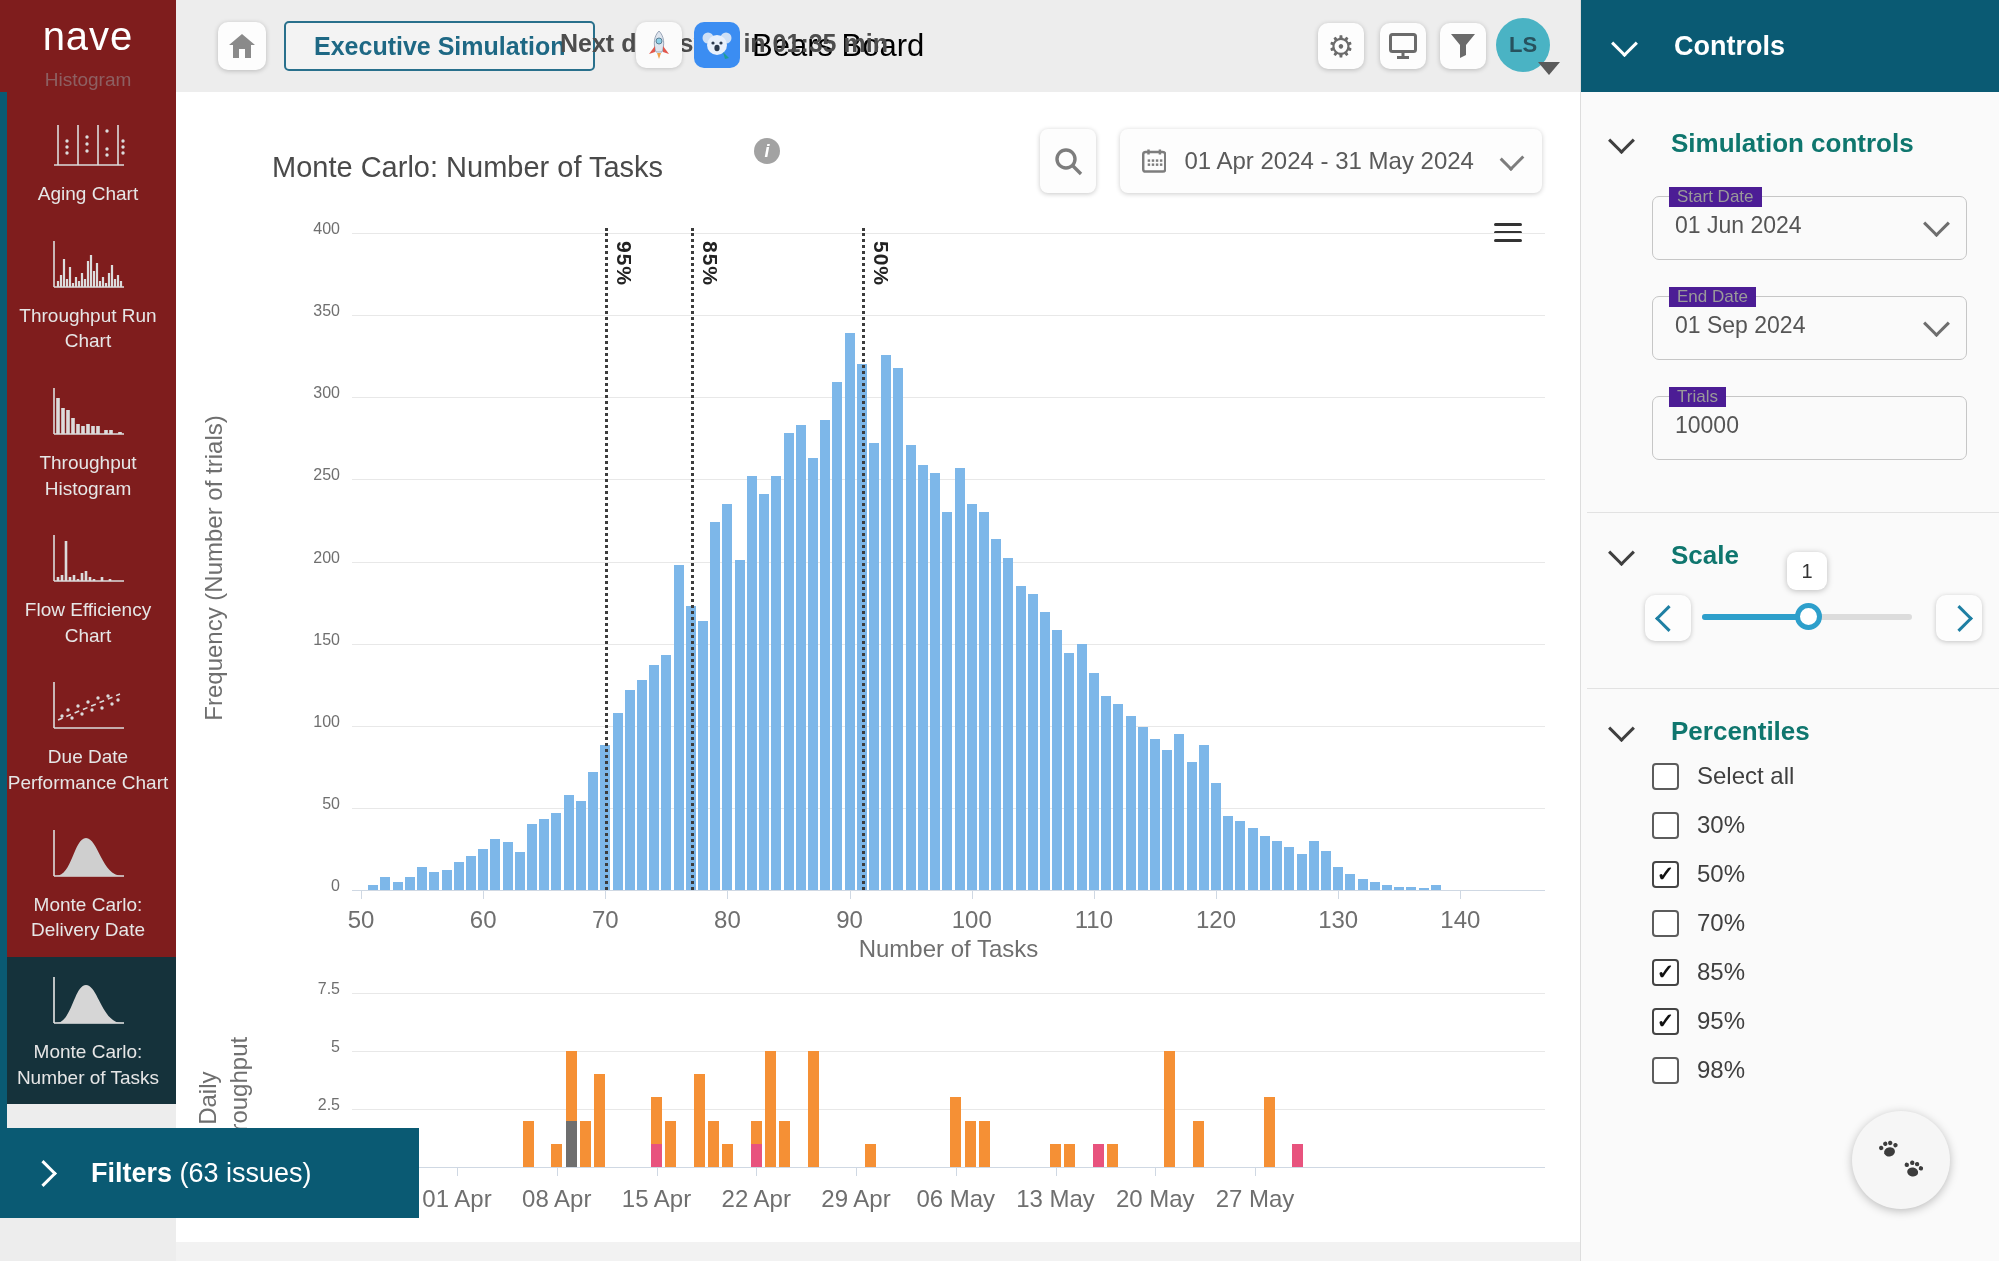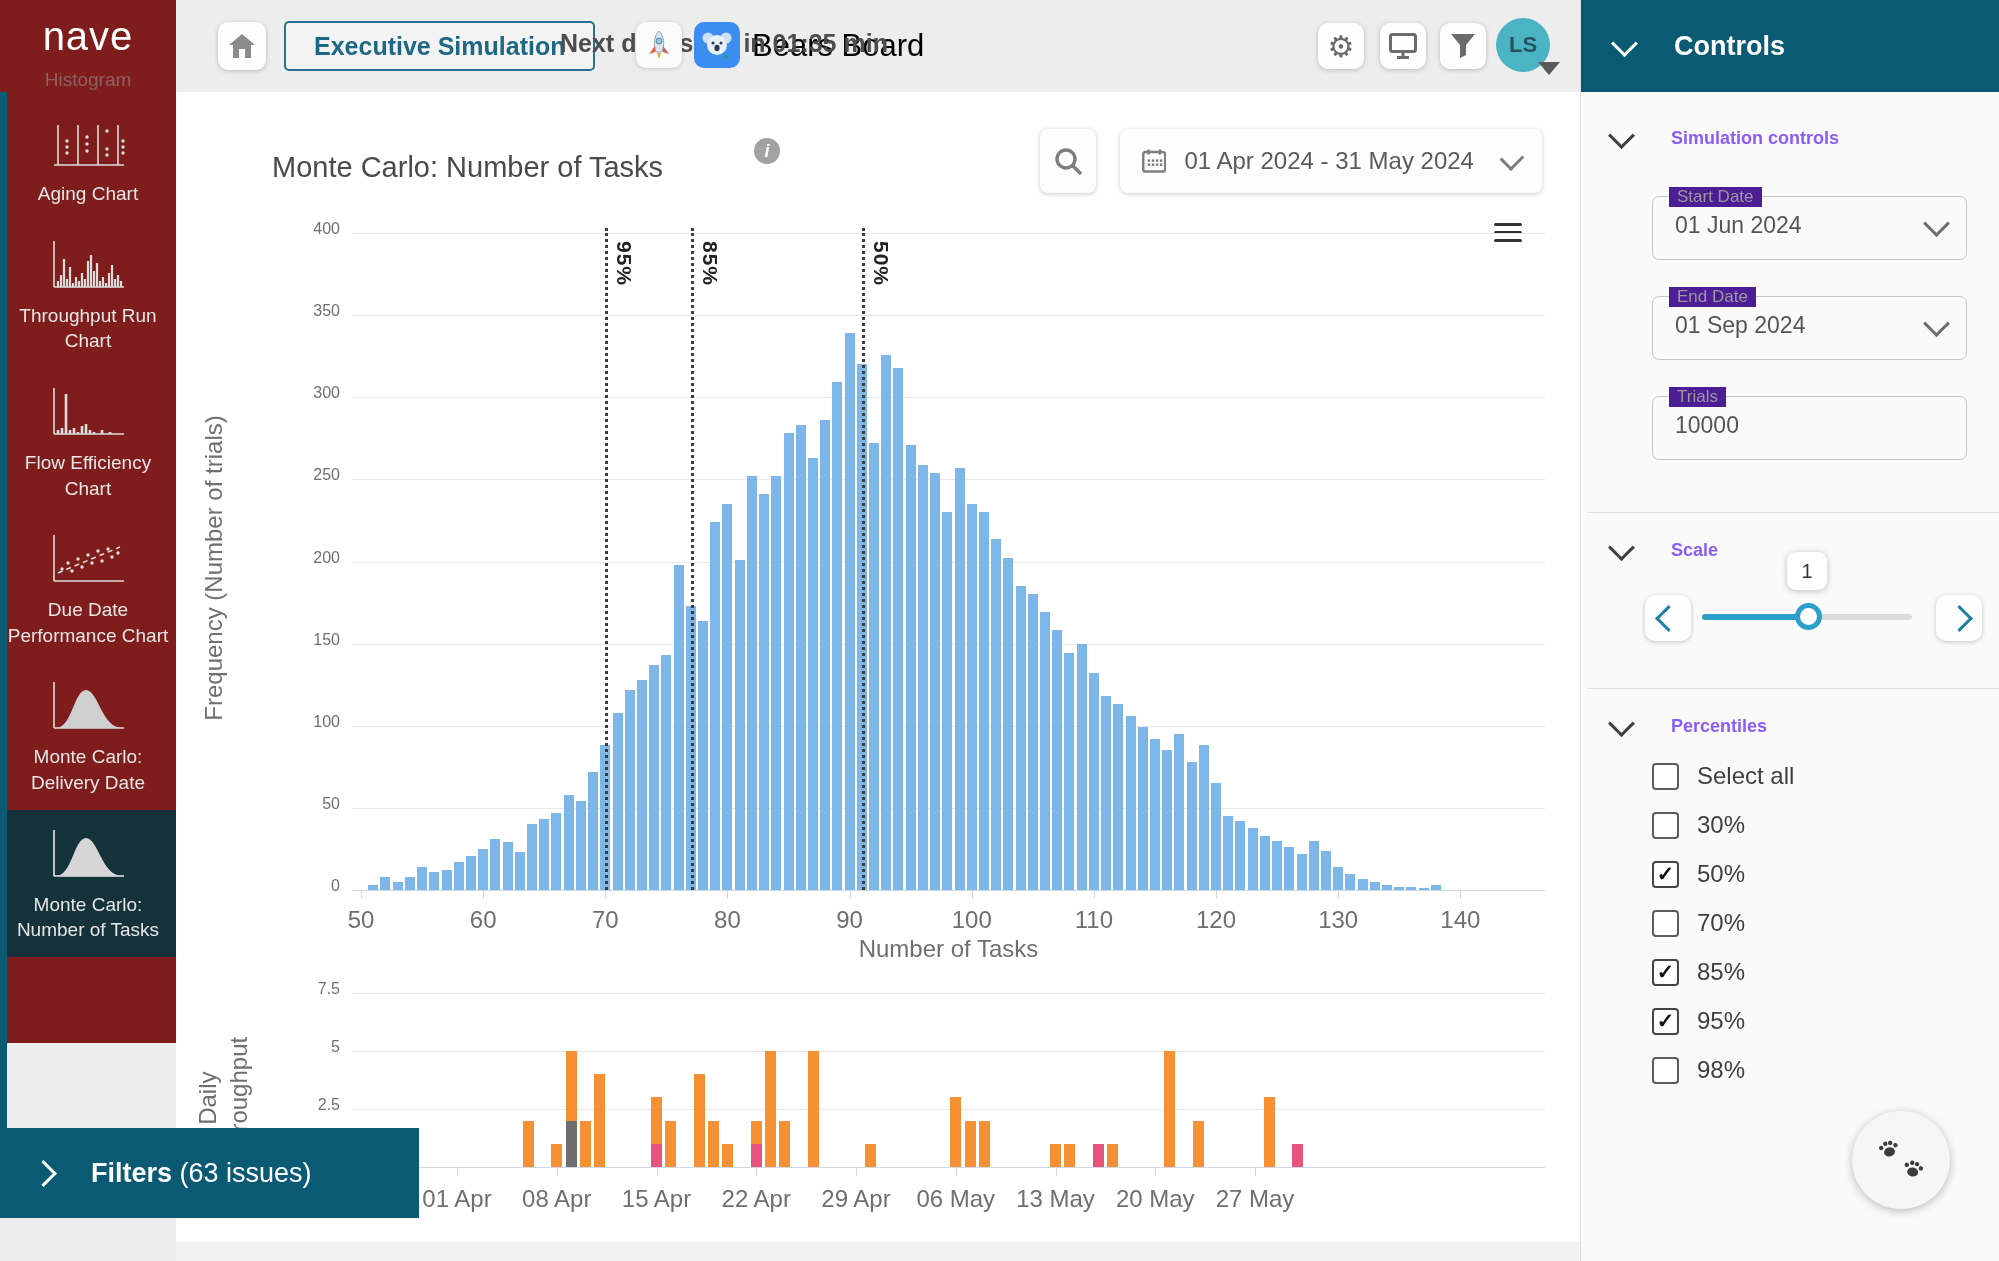--- a/index.html
+++ b/index.html
@@ -60,21 +60,21 @@
   .plabel{position:absolute;writing-mode:vertical-rl;font-size:21px;font-weight:600;color:#222;letter-spacing:1px;}
   .axis-title-x{position:absolute;font-size:24px;color:#6f6f6f;text-align:center;}
   .axis-title-y{position:absolute;font-size:24px;color:#6f6f6f;white-space:nowrap;transform:rotate(-90deg);transform-origin:center;}
   .axis-title-y2{position:absolute;font-size:24px;color:#6f6f6f;text-align:center;line-height:1.3;transform:rotate(-90deg);transform-origin:center;}
   
   .rpanel{position:absolute;left:1580px;top:0;width:419px;height:1261px;background:#fafafa;border-left:1px solid #ddd;}
   .rheader{position:absolute;left:0;width:419px;height:92px;background:#0a5a73;color:#fff;display:flex;align-items:center;cursor:pointer;}
   .rheader .cap{font-size:27px;font-weight:700;margin-left:40px;}
   .teal-edge{position:absolute;left:0;top:92px;width:7px;height:1036px;background:#0a5a73;}
   .section-h{position:absolute;display:flex;align-items:center;cursor:pointer;}
-  .section-h .cap{font-size:18px;font-weight:600;color:#8b5cf6;margin-left:40px;}
+  .section-h .cap{font-size:26px;font-weight:600;color:#0f766e;margin-left:40px;}
   .chev{width:16px;height:16px;border-right:3.5px solid #3f3f3f;border-bottom:3.5px solid #3f3f3f;display:inline-block;}
   .chev.down{transform:rotate(45deg) translate(-2px,-2px);}
   .chev.right{transform:rotate(-45deg);}
   .chev.white{border-color:#fff;}
   .chev.teal{border-color:#1e7fa3;}
   .field{position:absolute;left:72px;width:313px;height:62px;border:1px solid #c6c6c6;border-radius:7px;background:#fafafa;cursor:pointer;}
   .field .flabel{position:absolute;left:16px;top:-10px;background:#4c1d95;padding:0 8px;font-size:17px;color:#9a9a9a;}
   .field .fval{position:absolute;left:22px;top:15px;font-size:23px;color:#555;}
   .field .fchev{position:absolute;right:20px;top:20px;}
   .divider{position:absolute;left:7px;width:412px;height:1px;background:#e2e2e2;}
@@ -129,20 +129,27 @@
     </div>
 
     <div class="side-item">
       <svg width="84" height="56" viewBox="0 0 84 56">
         <path d="M8 4 V50 M8 50 H78" stroke="#dcdcdc" stroke-width="1.6" fill="none"></path>
         <path d="M12 50 V44 M15 50 V38 M18 50 V22 M21 50 V42 M24 50 V30 M27 50 V46 M30 50 V40 M33 50 V44 M36 50 V36 M39 50 V42 M42 50 V24 M45 50 V18 M48 50 V34 M51 50 V26 M54 50 V44 M57 50 V40 M60 50 V46 M63 50 V36 M66 50 V28 M69 50 V42 M72 50 V38 M75 50 V44" stroke="#dcdcdc" stroke-width="2.2" fill="none"></path>
       </svg>
       <span class="lbl">Throughput Run Chart</span>
     </div>
 
+    <div class="side-item">
+      <svg width="84" height="56" viewBox="0 0 84 56">
+        <path d="M8 4 V50 M8 50 H78" stroke="#dcdcdc" stroke-width="1.6" fill="none"></path>
+        <path d="M12 50 V14 M17 50 V24 M22 50 V26 M27 50 V34 M32 50 V40 M37 50 V42 M42 50 V40 M47 50 V42 M52 50 V42 M60 50 V46 M65 50 V46 M74 50 V48" stroke="#dcdcdc" stroke-width="3.6" fill="none"></path>
+      </svg>
+      <span class="lbl">Throughput Histogram</span>
+    </div>
 
     <div class="side-item">
       <svg width="84" height="56" viewBox="0 0 84 56">
         <path d="M8 4 V50 M8 50 H78" stroke="#dcdcdc" stroke-width="1.6" fill="none"></path>
         <path d="M12 50 V46 M16 50 V44 M20 50 V10 M24 50 V46 M28 50 V44 M32 50 V48 M36 50 V42 M40 50 V40 M44 50 V46 M48 50 V48 M56 50 V46 M64 50 V48" stroke="#dcdcdc" stroke-width="2.6" fill="none"></path>
       </svg>
       <span class="lbl">Flow Efficiency Chart</span>
     </div>
 
     <div class="side-item">

